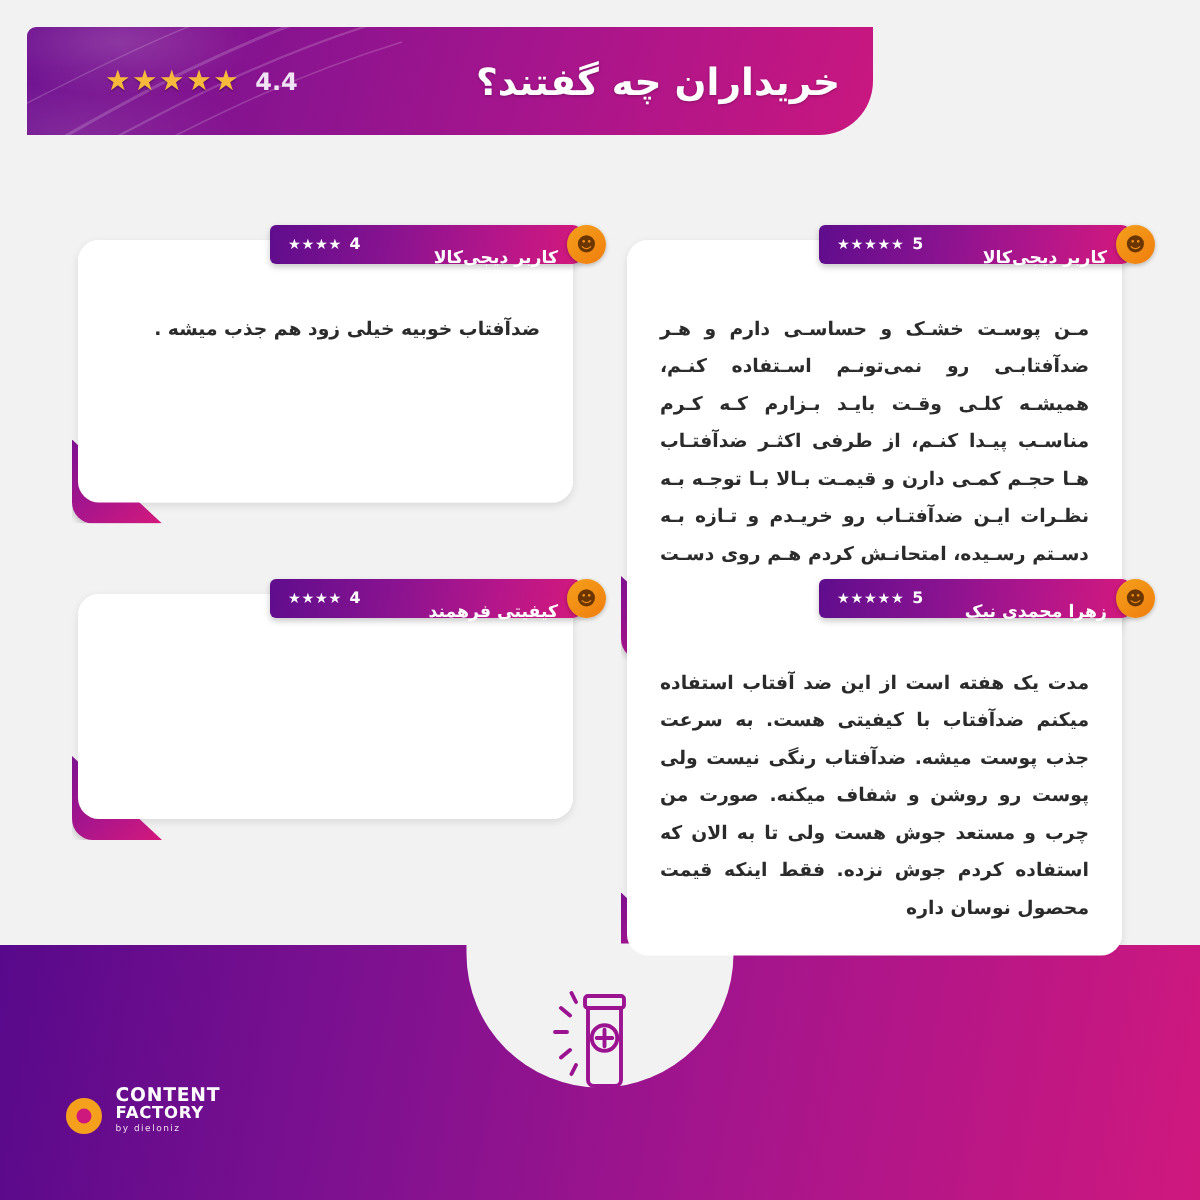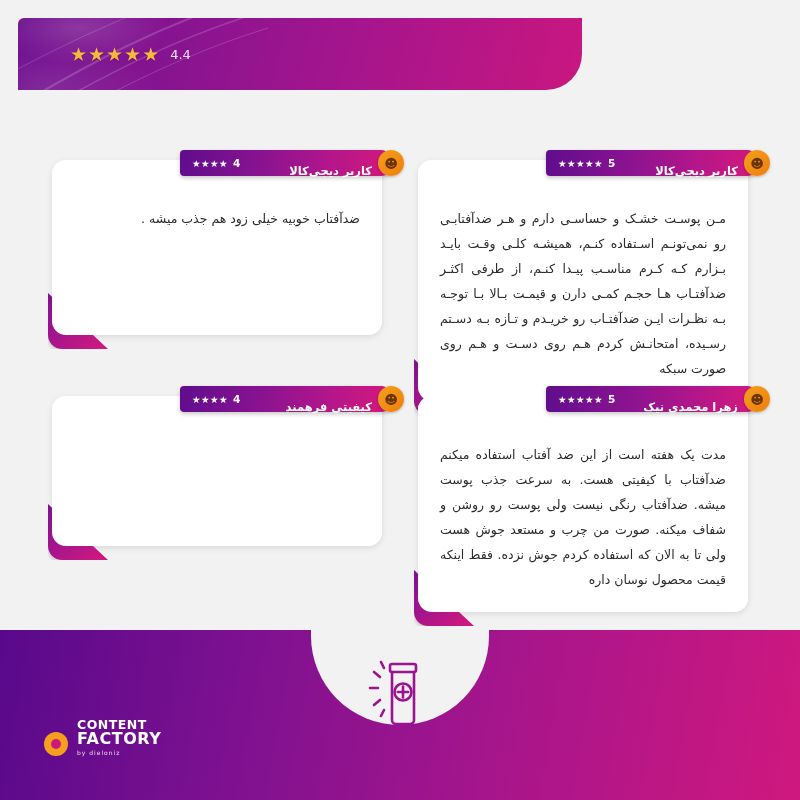--- a/index.html
+++ b/index.html
@@ -36,21 +36,21 @@
     letter-spacing:.2px;
     text-shadow:0 1px 2px rgba(0,0,0,.25);
   }
   .rating{
     position:absolute;left:52px;top:0;height:72px;
     display:flex;align-items:center;gap:10px;
     direction:ltr;
   }
   .rating .stars{font-size:19px;color:#f6b93b;letter-spacing:1px;
     text-shadow:0 1px 1px rgba(0,0,0,.25);}
-  .rating .score{color:#f0e3f5;font-size:13px;font-weight:normal;}
+  .rating .score{color:#f0e3f5;font-size:16px;font-weight:bold;}
 
   
   .card{
     position:absolute;
     width:330px;
     background:#fff;
     border-radius:14px;
     box-shadow:0 2px 6px rgba(0,0,0,.10);
   }
   .card .corner{
@@ -65,20 +65,21 @@
     position:relative;z-index:2;
     background:#fff;border-radius:14px;
     padding:46px 22px 20px 22px;
     min-height:140px;
     box-sizing:border-box;
   }
   .review-text{
     color:#2b2b2b;font-size:12.5px;line-height:2.0;
     text-align:justify;text-align-last:right;
     direction:rtl;
+    font-weight:bold;
   }
   
   .ribbon{
     position:absolute;top:-10px;right:-6px;z-index:5;
     height:26px;min-width:180px;
     display:flex;align-items:center;justify-content:space-between;
     padding:0 16px 0 12px;
     background:linear-gradient(100deg,#5f0d8d 0%,#8a1390 40%,#b4168a 72%,#d4197c 100%);
     border-radius:4px 6px 6px 4px;
     box-shadow:0 2px 4px rgba(0,0,0,.22);
@@ -119,21 +120,21 @@
   .cf-mark{
     width:24px;height:24px;border-radius:50%;
     background:#f4a01c;position:relative;
   }
   .cf-mark:after{
     content:"";position:absolute;left:7px;top:7px;width:10px;height:10px;
     border-radius:50%;background:#cf187e;
   }
   .cf-text{line-height:1.05;color:#fff;}
   .cf-text .l1{font-size:12.5px;font-weight:bold;letter-spacing:.5px;}
-  .cf-text .l2{font-size:16px;font-weight:bold;letter-spacing:.5px;}
+  .cf-text .l2{font-size:11px;font-weight:bold;letter-spacing:.5px;}
   .cf-text .l3{font-size:6px;letter-spacing:1px;color:#f0d9ee;margin-top:2px;}
   .tube-icon{
     position:absolute;left:50%;transform:translateX(-50%);
     bottom:68px;width:80px;height:84px;
   }
 </style>
 </head>
 <body>
 
 <div class="poster">
@@ -141,20 +142,21 @@
   <div class="header">
     <div class="swoosh"></div>
     <svg class="arcs" viewBox="0 0 300 170">
       <g fill="none" stroke="#ffffff" stroke-opacity="0.35">
         <path d="M-40,160 C40,120 120,60 250,20" stroke-width="2"></path>
         <path d="M-40,175 C50,135 130,75 260,35" stroke-width="1.5"></path>
         <path d="M-40,190 C60,150 140,90 270,50" stroke-width="1"></path>
         <path d="M-60,130 C20,95 100,40 230,5" stroke-width="1"></path>
       </g>
     </svg>
+    <div class="header-title">خریداران چه گفتند؟</div>
     <div class="rating">
       <span class="stars">★★★★★</span>
       <span class="score">4.4</span>
     </div>
   </div>
 
   <div class="card" style="top:160px;right:52px;">
     <div class="corner"></div>
     <div class="body">
       <div class="ribbon">

